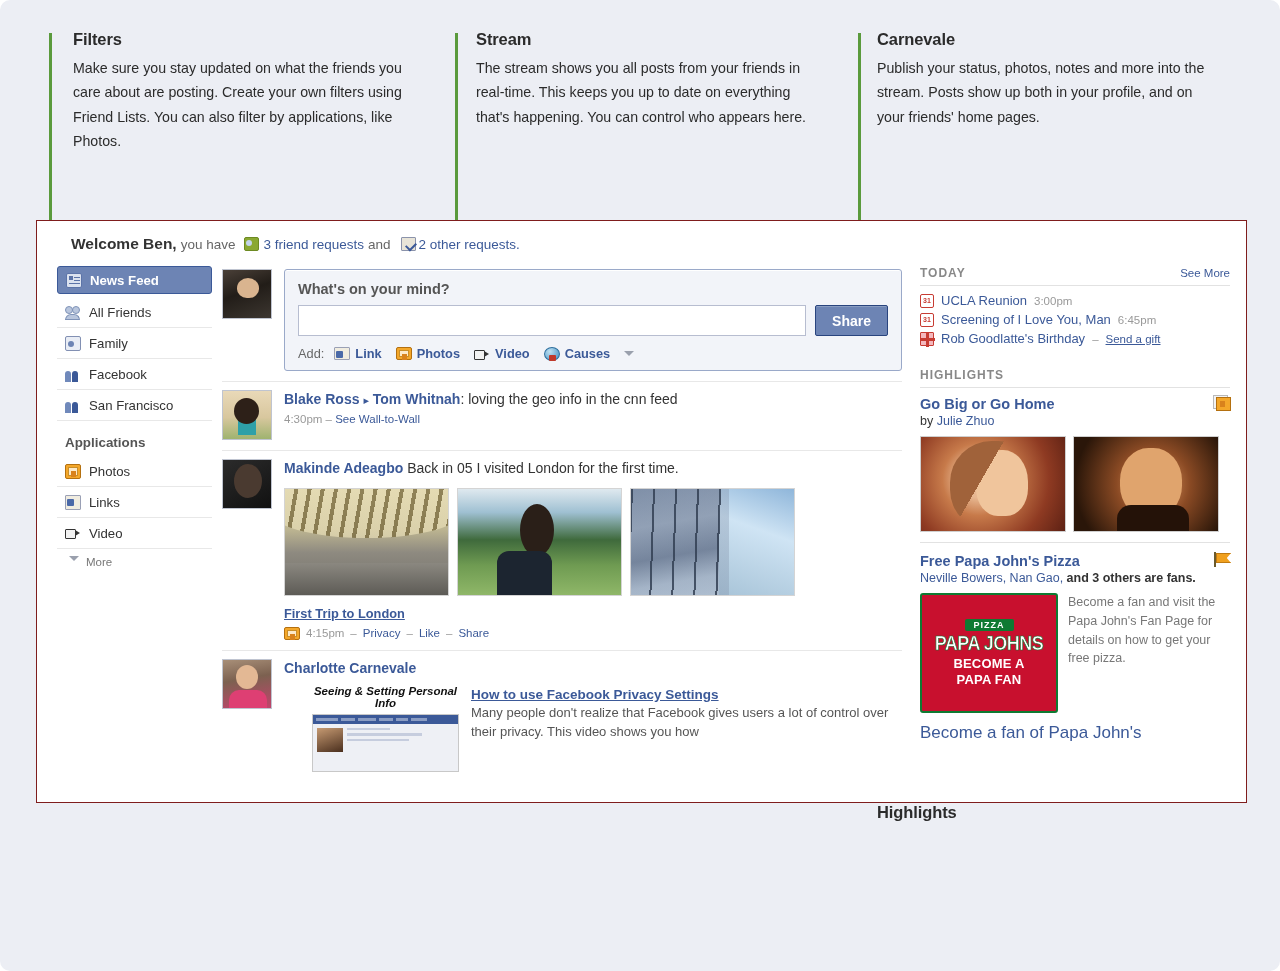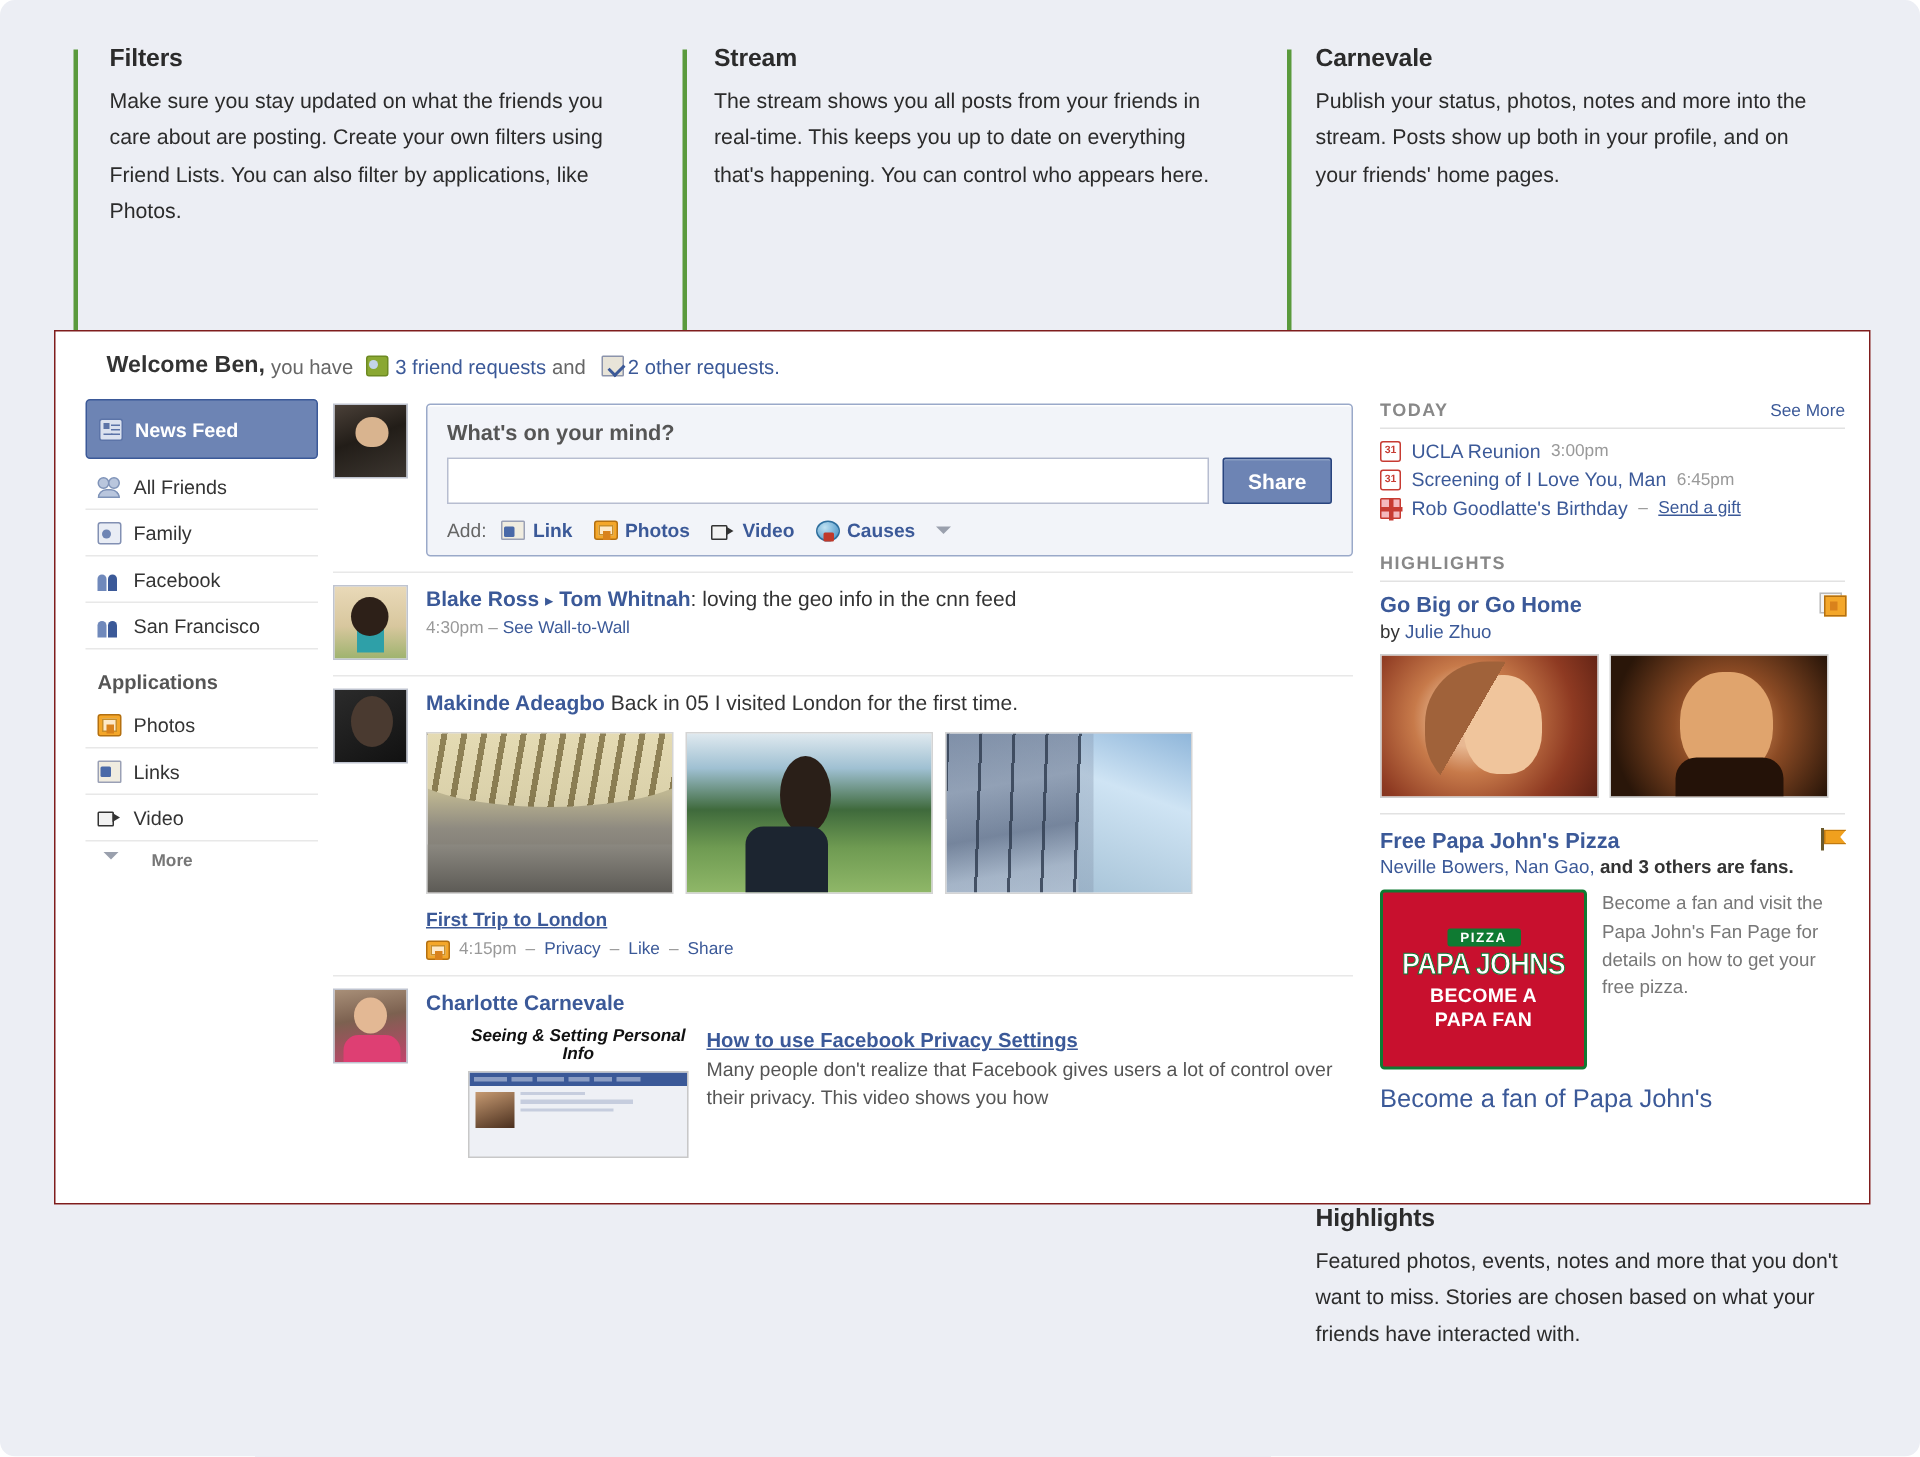--- a/index.html
+++ b/index.html
@@ -78,31 +78,30 @@
   .nav-item {
     display: flex; align-items: center; gap: 8px;
     height: 31px; padding: 0 8px;
     font-size: 13.2px; color: #333333;
     border-bottom: 1px solid #e8e8e8;
     cursor: pointer;
   }
   .nav-item.sel {
     background: #6d84b4; color: #ffffff; font-weight: bold;
     border: 1px solid #3b5998; border-radius: 3px;
-    height: 40px; margin-bottom: 3px;
+    height: 28px; margin-bottom: 3px;
   }
   .nav-sec {
     font-size: 13.4px; font-weight: bold; color: #555555;
     padding: 14px 8px 6px 8px;
   }
   .nav-more {
-    display: flex; align-items: flex-start; gap: 22px;
+    display: flex; align-items: flex-start; gap: 7px;
     padding: 7px 8px 0 12px; font-size: 11.5px; color: #777777;
     cursor: pointer;
-    font-weight: bold;
   }
   
   .nv { width: 16px; height: 15px; flex: 0 0 16px; position: relative; }
   .nv-news { background: #dbe2ef; border: 1px solid #5c74a8; border-radius: 2px; }
   .nv-news::before {
     content: ""; position: absolute; left: 2px; top: 2px; width: 4px; height: 4px;
     background: #5c74a8;
   }
   .nv-news::after {
     content: ""; position: absolute; left: 7px; top: 3px; width: 6px; height: 1.5px;
@@ -430,21 +429,20 @@
     <p>Make sure you stay updated on what the friends you care about are posting. Create your own filters using Friend Lists. You can also filter by applications, like Photos.</p>
   </div>
 
   <div class="callout" style="left:877px; top:30px; width:345px;">
     <h3>Carnevale</h3>
     <p>Publish your status, photos, notes and more into the stream. Posts show up both in your profile, and on your friends' home pages.</p>
   </div>
 
   <div class="callout" style="left:877px; top:803px; width:368px;">
     <h3>Highlights</h3>
-    <p>Featured photos, events, notes and more that you don't want to miss. Stories are chosen based on what your friends have interacted with.</p>
   </div>
 
   <div id="app">
 
     <div id="welcome">
       <span class="wname">Welcome Ben,</span>
       <span class="txt" style="margin-left:4px;">you have</span>
       <span class="ic ic-friendreq"></span>
       <a href="#">3 friend requests</a>
       <span class="txt" style="margin:0 4px;">and</span>

